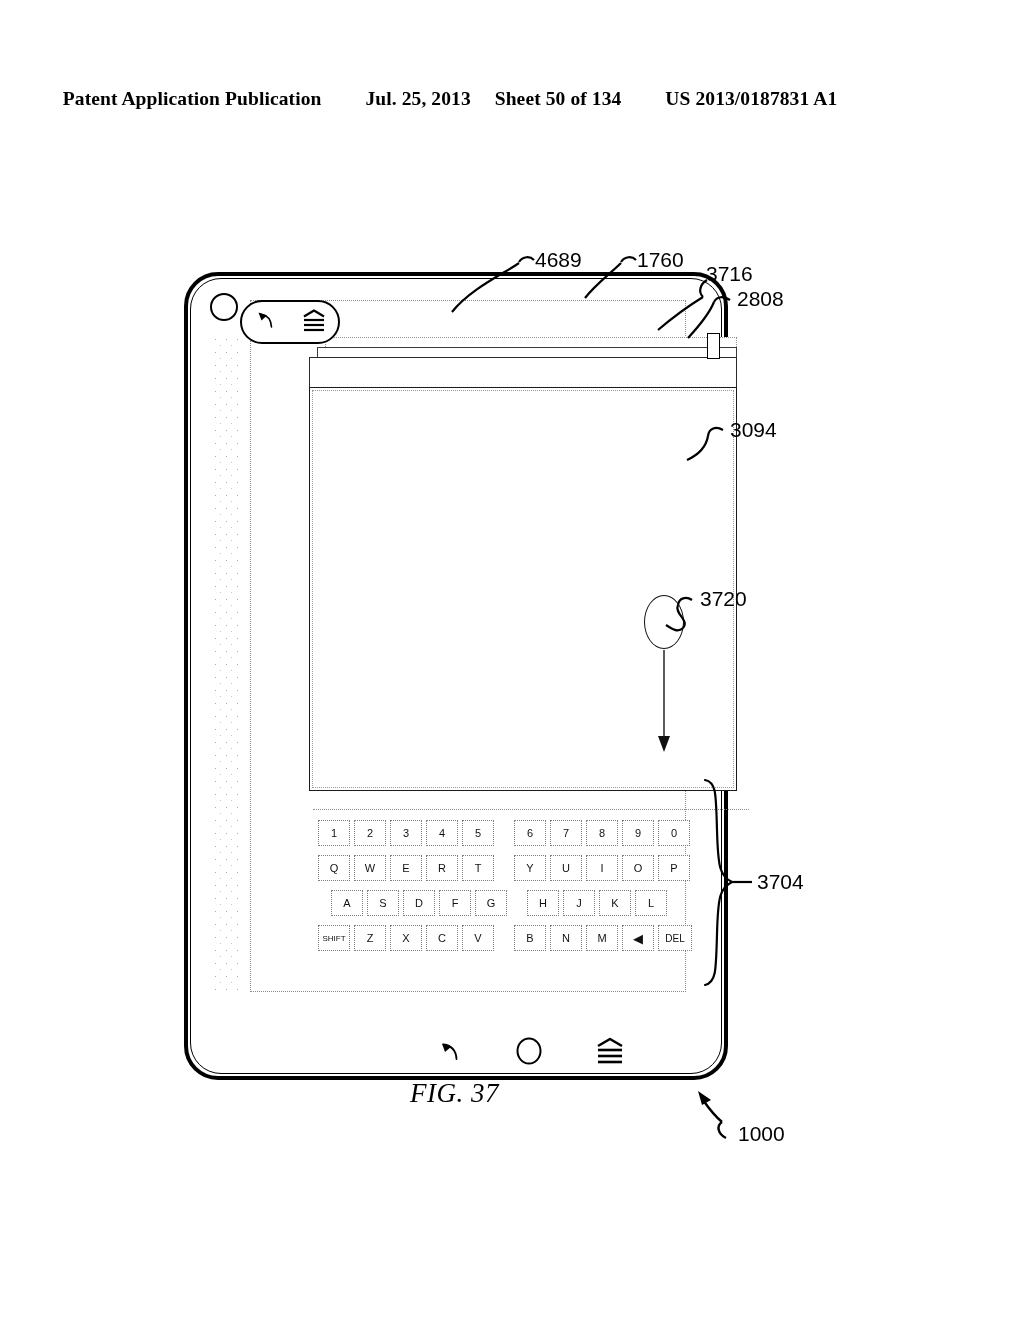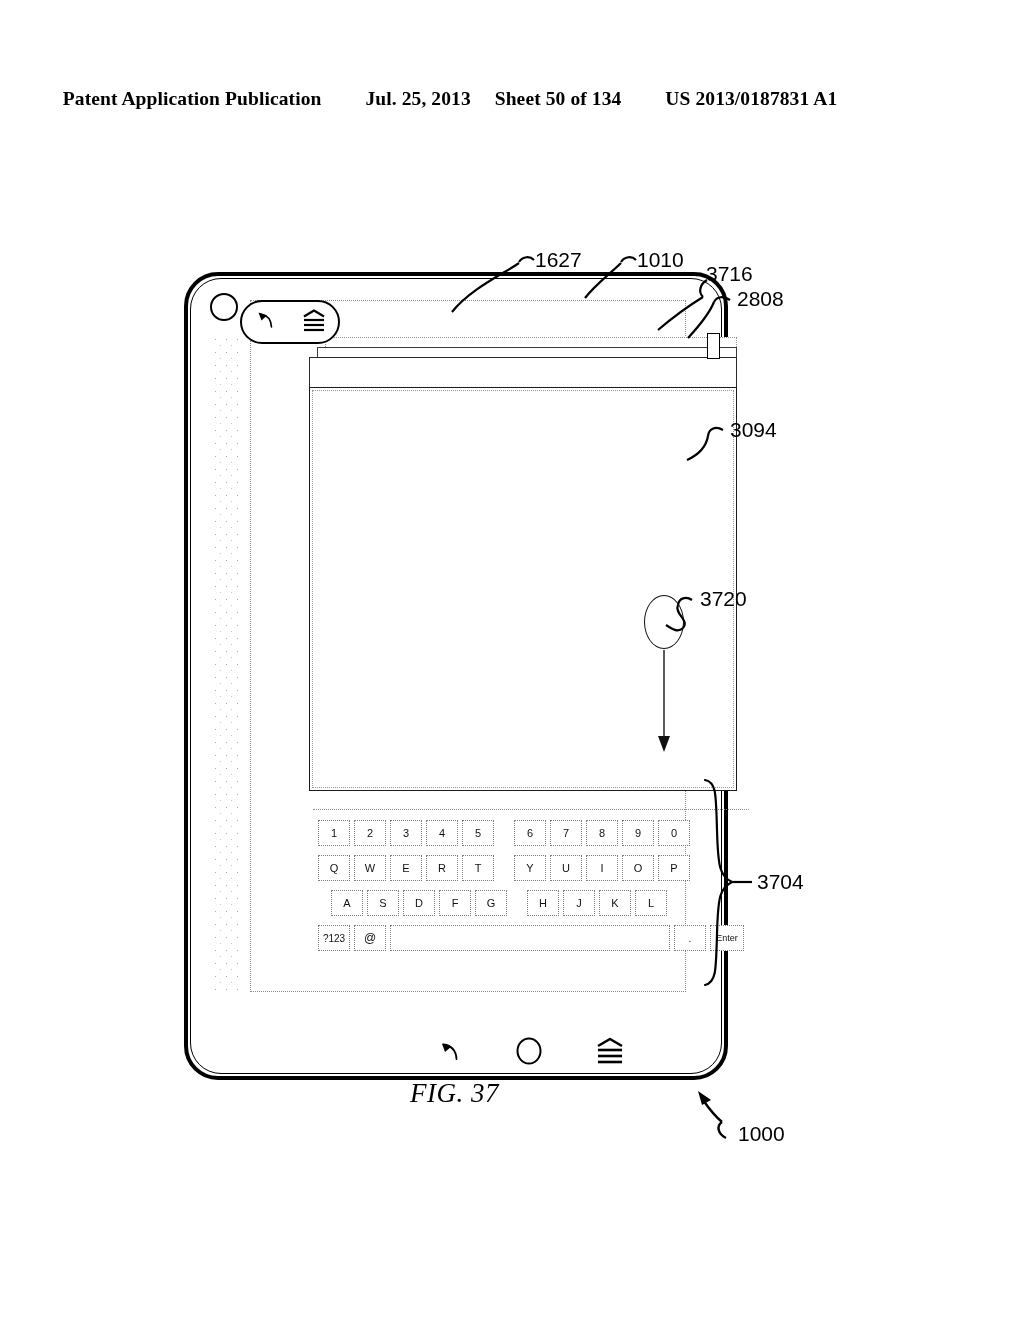--- a/index.html
+++ b/index.html
@@ -355,25 +355,31 @@
             <div class="key key-w">D</div>
             <div class="key key-w">F</div>
             <div class="key key-w">G</div>
             <div class="split"></div>
             <div class="key key-w">H</div>
             <div class="key key-w">J</div>
             <div class="key key-w">K</div>
             <div class="key key-w">L</div>
           </div>
           <div class="kb-row row-indent-2">
-            <div class="key key-123">?123</div>
-            <div class="key key-at">@</div>
-            <div class="key key-space"></div>
-            <div class="key key-dot">.</div>
-            <div class="key key-enter">Enter</div>
+            <div class="key key-shift">SHIFT</div>
+            <div class="key key-w">Z</div>
+            <div class="key key-w">X</div>
+            <div class="key key-w">C</div>
+            <div class="key key-w">V</div>
+            <div class="split"></div>
+            <div class="key key-w">B</div>
+            <div class="key key-w">N</div>
+            <div class="key key-w">M</div>
+            <div class="key key-arrow">◀</div>
+            <div class="key key-del">DEL</div>
           </div>
         </div>
 
       <div id="nav-bar">
         <span class="nav-btn">
           <svg width="30" height="30" viewBox="0 0 30 30">
             <path d="M7 9 L22 22" stroke="none" fill="none"></path>
             <path d="M8.5 8.5 C 16 9.5, 21 14, 21.5 23" stroke="#000" stroke-width="1.8" fill="none" stroke-linecap="round"></path>
             <path d="M7 7.5 L16.5 10.5 L10 16 Z" fill="#000"></path>
           </svg>
@@ -445,23 +451,23 @@
              C 718 868, 720 876, 732 882
              C 720 888, 718 896, 717 934
              C 716 972, 716 982, 705 985" stroke="#000" stroke-width="2.2" fill="none" stroke-linecap="round"></path>
     <line x1="732" y1="882" x2="752" y2="882" stroke="#000" stroke-width="2.2"></line>
 
     <path d="M726 1138 C 718 1134, 716 1126, 722 1122" stroke="#000" stroke-width="2.4" fill="none"></path>
     <path d="M722 1122 C 716 1117, 710 1110, 703 1100" stroke="#000" stroke-width="2.4" fill="none"></path>
     <path d="M698 1091 L711 1100 L702 1105 Z" fill="#000"></path>
   </svg>
 
-  <div class="ref" style="left:535px; top:248px;">1627</div>
-
-  <div class="ref" style="left:637px; top:248px;">1010</div>
+  <div class="ref" style="left:535px; top:248px;">4689</div>
+
+  <div class="ref" style="left:637px; top:248px;">1760</div>
 
   <div class="ref" style="left:706px; top:262px;text-align:center;">3716</div>
 
   <div class="ref" style="left:737px; top:287px;">2808</div>
 
   <div class="ref" style="left:730px; top:418px;">3094</div>
 
   <div class="ref" style="left:700px; top:587px;text-align:center;">3720</div>
 
   <div class="ref" style="left:757px; top:870px;">3704</div>

